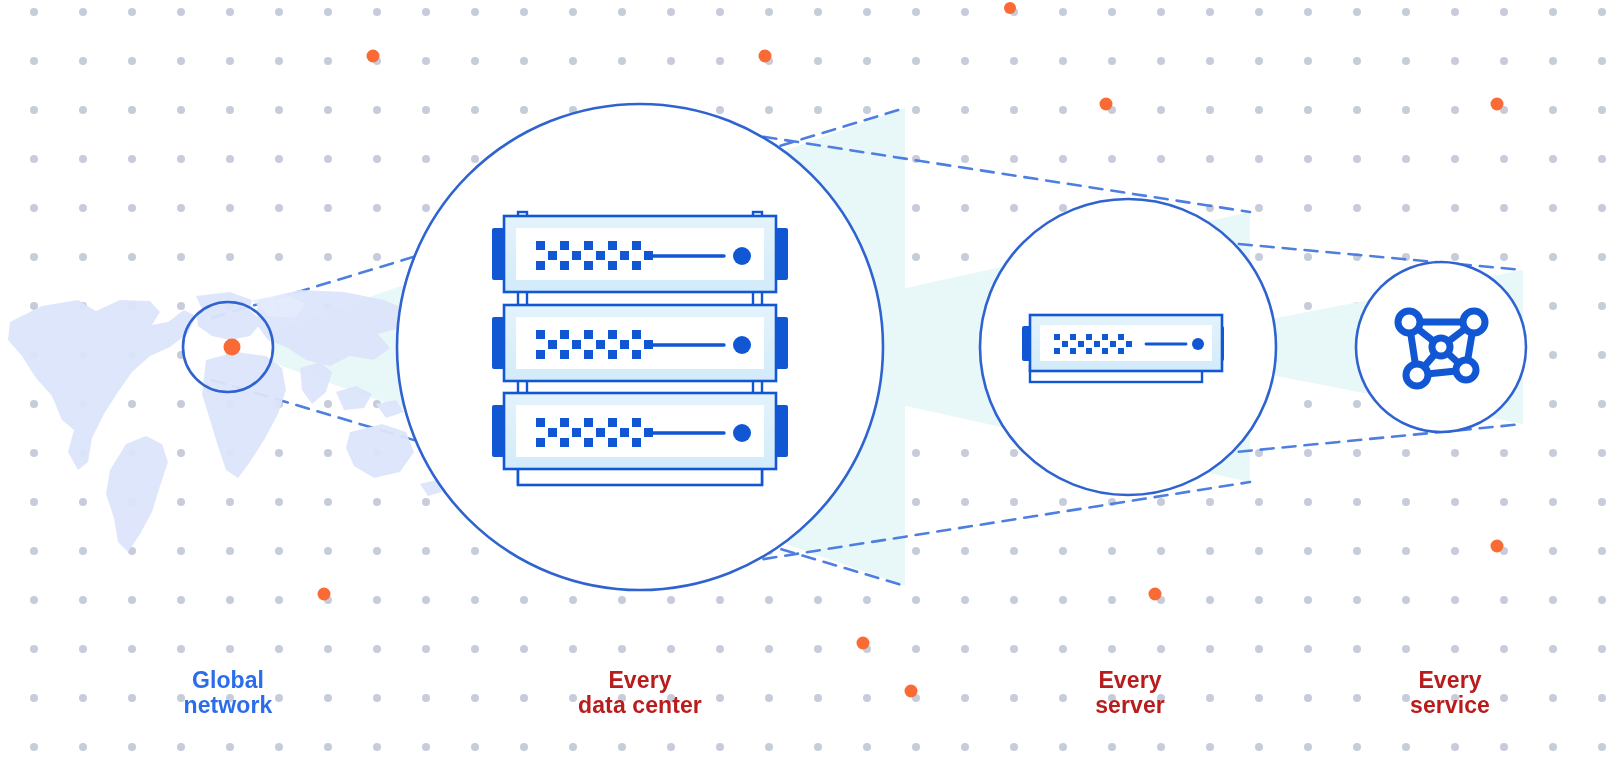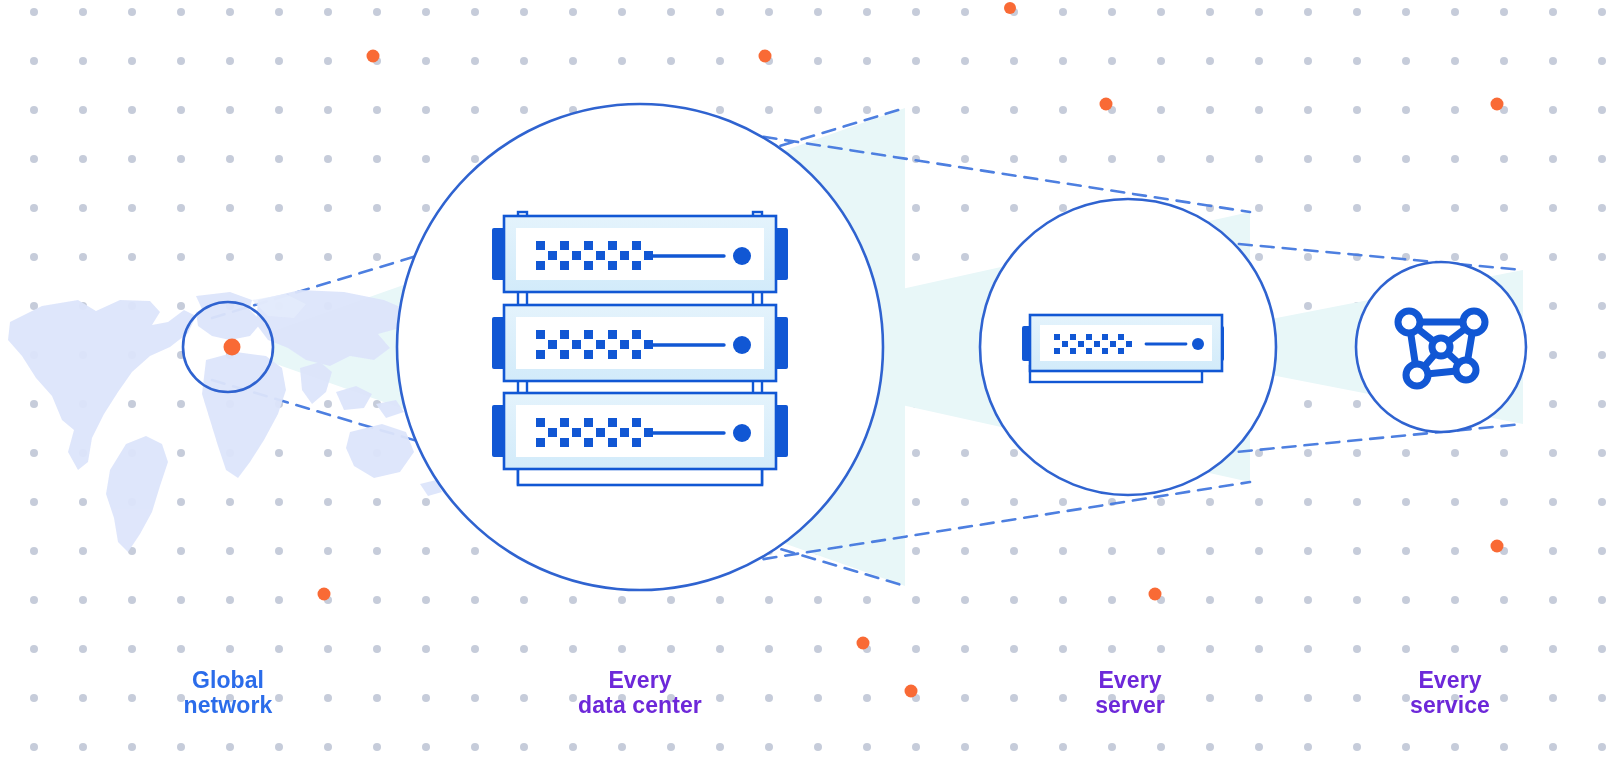--- a/index.html
+++ b/index.html
@@ -24,21 +24,21 @@
   }
   .label {
     position: absolute;
     text-align: center;
     font-family: "Liberation Sans", sans-serif;
     font-size: 23px;
     font-weight: 700;
     line-height: 25px;
     letter-spacing: 0.1px;
     white-space: pre-line;
-    color: #6d28d9;
+    color: #b91c1c;
     user-select: none;
   }
   .label.accent { color: #2b6cea; }
   #label-global      { left: 135px;  top: 668px; width: 186px; }
   #label-datacenter  { left: 540px;  top: 668px; width: 200px; }
   #label-server      { left: 1030px; top: 668px; width: 200px; }
   #label-service     { left: 1350px; top: 668px; width: 200px; }
 </style>
 </head>
 <body>

